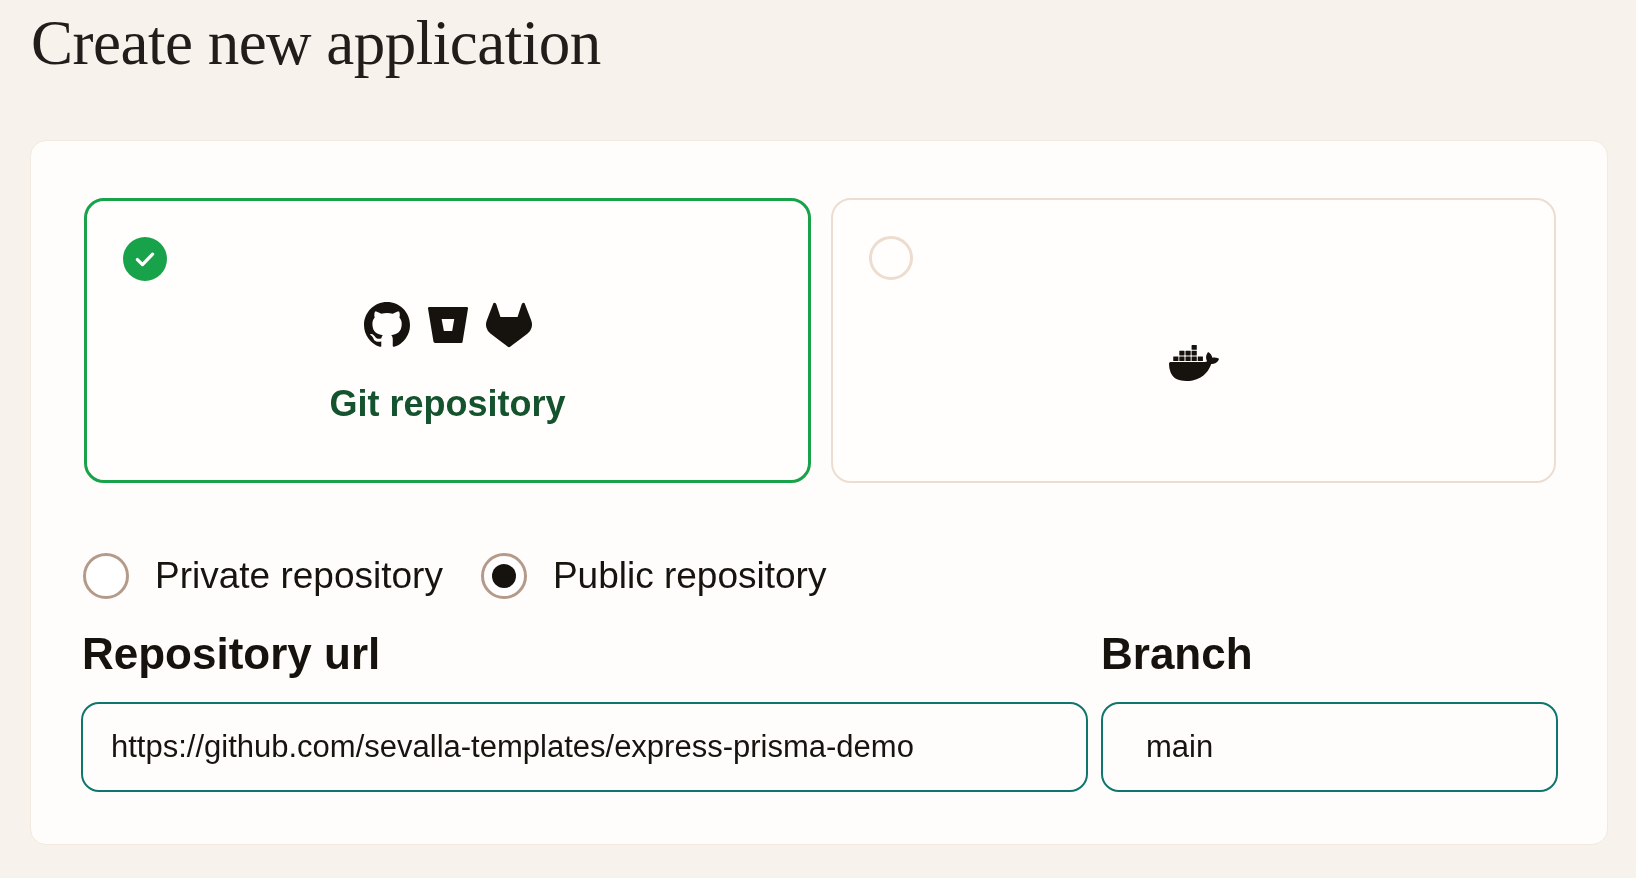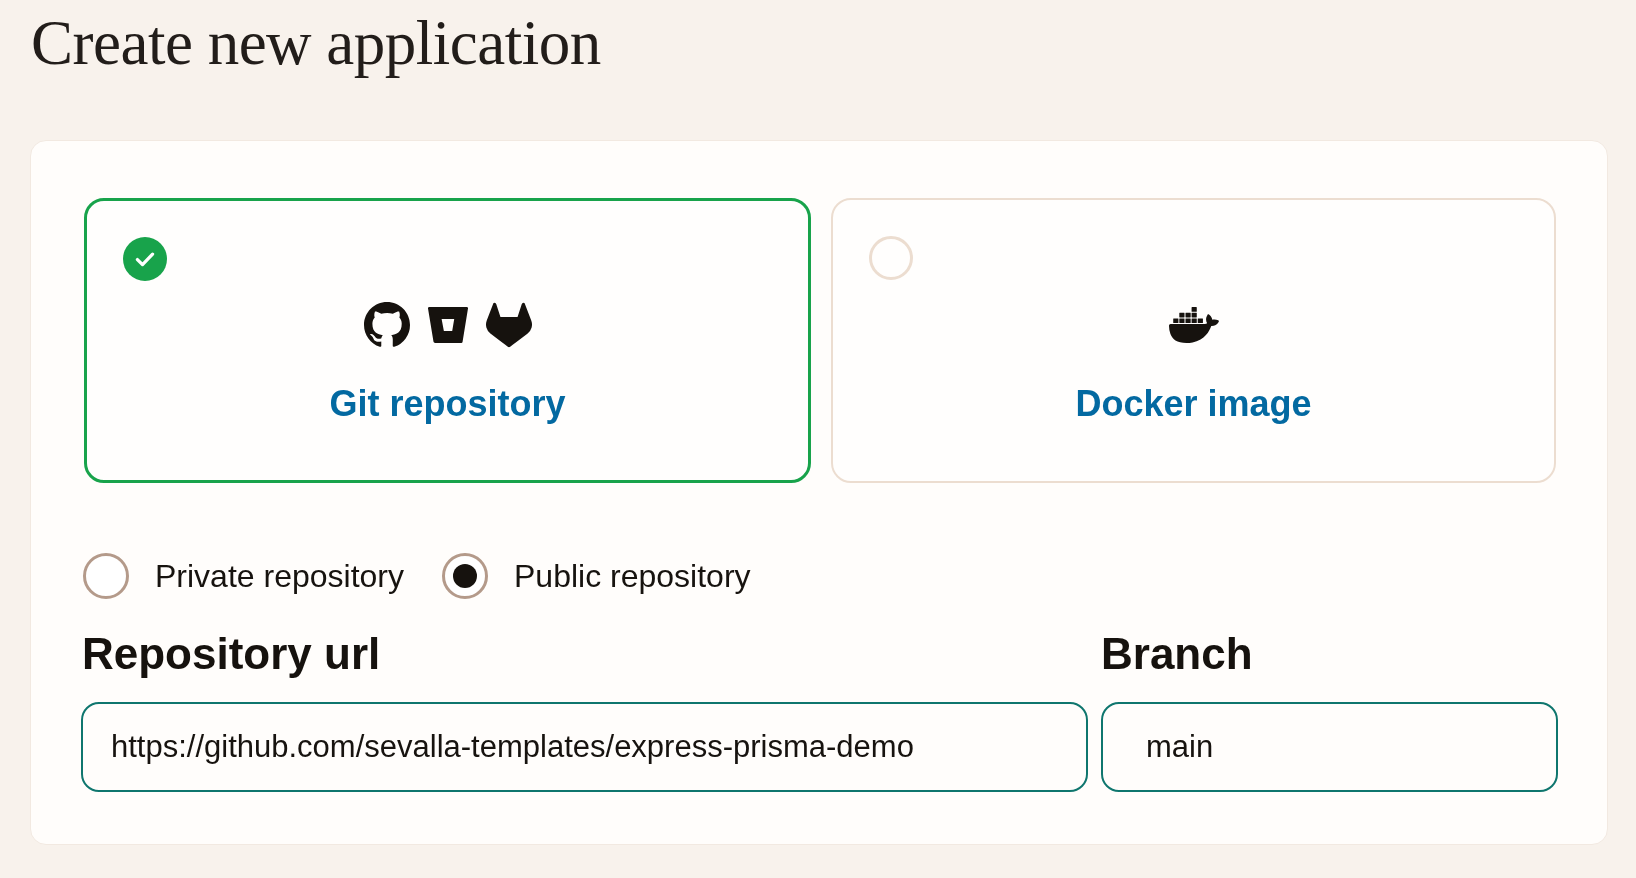--- a/index.html
+++ b/index.html
@@ -34,24 +34,24 @@
   .badge{
     position:absolute;left:36px;top:36px;width:44px;height:44px;
     border-radius:50%;box-sizing:border-box;
     display:flex;align-items:center;justify-content:center;
   }
   .badge.checked{background:#18a34b;}
   .badge.empty{border:3px solid #ecddd0;background:#fffefd;}
   .badge svg{width:26px;height:26px;}
   .icon-row{display:flex;align-items:center;gap:18px;height:48px;}
   .icon-row svg{display:block;fill:#16120e;}
-  .card-label{font-size:36px;font-weight:700;color:#0369a1;}
+  .card-label{font-size:36px;font-weight:700;color:#14532d;}
   
   .radio-row{position:absolute;left:52px;top:412px;display:flex;align-items:center;gap:38px;}
-  .radio-option{display:flex;align-items:center;gap:26px;font-size:32px;cursor:pointer;}
+  .radio-option{display:flex;align-items:center;gap:26px;font-size:37px;cursor:pointer;}
   .radio-circle{
     width:46px;height:46px;border:3px solid #b49a8a;border-radius:50%;
     box-sizing:border-box;background:#ffffff;
     display:flex;align-items:center;justify-content:center;flex:0 0 auto;
   }
   .radio-dot{width:24px;height:24px;border-radius:50%;background:#16120e;}
   
   .field-label{
     position:absolute;top:488px;font-size:44px;font-weight:700;color:#16120e;
   }
@@ -95,21 +95,20 @@
       <div class="card-label">Git repository</div>
     </div>
 
     <div class="source-card docker">
       <div class="badge empty"></div>
       <div class="icon-row">
         <svg width="50" height="50" viewBox="0 0 24 24">
           <path d="M13.983 11.078h2.119a.186.186 0 00.186-.185V9.006a.186.186 0 00-.186-.186h-2.119a.185.185 0 00-.185.185v1.888c0 .102.083.185.185.185m-2.954-5.43h2.118a.186.186 0 00.186-.186V3.574a.186.186 0 00-.186-.185h-2.118a.185.185 0 00-.185.185v1.888c0 .102.082.185.185.185m0 2.716h2.118a.187.187 0 00.186-.186V6.29a.186.186 0 00-.186-.185h-2.118a.185.185 0 00-.185.185v1.887c0 .102.082.185.185.186m-2.93 0h2.12a.186.186 0 00.184-.186V6.29a.185.185 0 00-.185-.185H8.1a.185.185 0 00-.185.185v1.887c0 .102.083.185.185.186m-2.964 0h2.119a.186.186 0 00.185-.186V6.29a.185.185 0 00-.185-.185H5.136a.186.186 0 00-.186.185v1.887c0 .102.084.185.186.186m5.893 2.715h2.118a.186.186 0 00.186-.185V9.006a.186.186 0 00-.186-.186h-2.118a.185.185 0 00-.185.185v1.888c0 .102.082.185.185.185m-2.93 0h2.12a.185.185 0 00.184-.185V9.006a.185.185 0 00-.184-.186h-2.12a.185.185 0 00-.184.185v1.888c0 .102.083.185.185.185m-2.964 0h2.119a.185.185 0 00.185-.185V9.006a.185.185 0 00-.184-.186h-2.12a.186.186 0 00-.186.186v1.887c0 .102.084.185.186.185m-2.92 0h2.12a.185.185 0 00.184-.185V9.006a.185.185 0 00-.184-.186h-2.12a.185.185 0 00-.184.185v1.888c0 .102.082.185.185.185M23.763 9.89c-.065-.051-.672-.51-1.954-.51-.338.001-.676.03-1.01.087-.248-1.7-1.653-2.53-1.716-2.566l-.344-.199-.226.327c-.284.438-.49.922-.612 1.43-.23.97-.09 1.882.403 2.661-.595.332-1.55.413-1.744.42H.751a.751.751 0 00-.75.748 11.376 11.376 0 00.692 4.062c.545 1.428 1.355 2.48 2.41 3.124 1.18.723 3.1 1.137 5.275 1.137.983.003 1.963-.086 2.93-.266a12.248 12.248 0 003.823-1.389c.98-.567 1.86-1.288 2.61-2.136 1.252-1.418 1.998-2.997 2.553-4.4h.221c1.372 0 2.215-.549 2.68-1.009.309-.293.55-.65.707-1.046l.098-.288z"></path>
         </svg>
       </div>
-      <div class="card-label">Docker image</div>
     </div>
 
     <div class="radio-row">
       <div class="radio-option">
         <span class="radio-circle"></span>
         <span>Private repository</span>
       </div>
       <div class="radio-option">
         <span class="radio-circle">
             <span class="radio-dot"></span>

